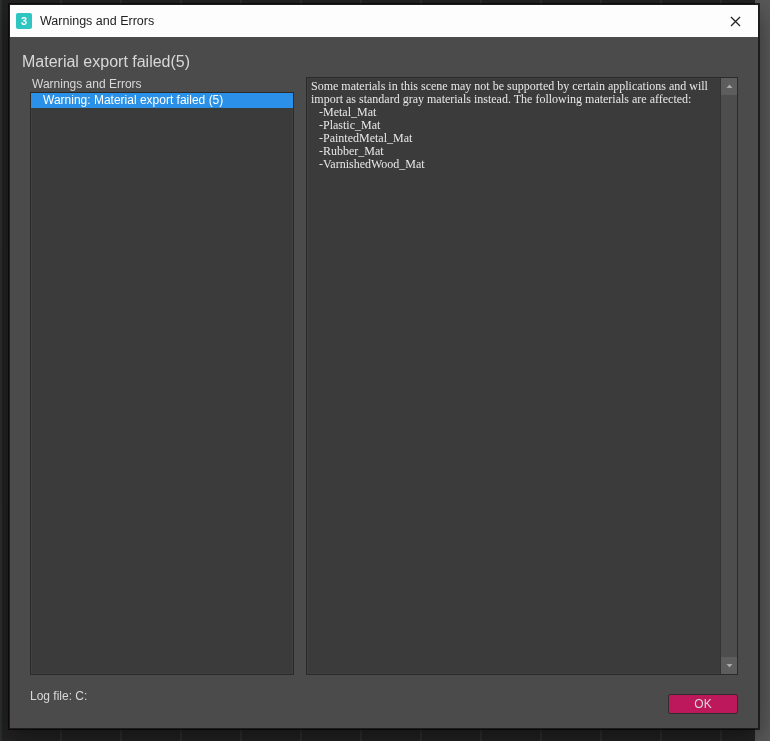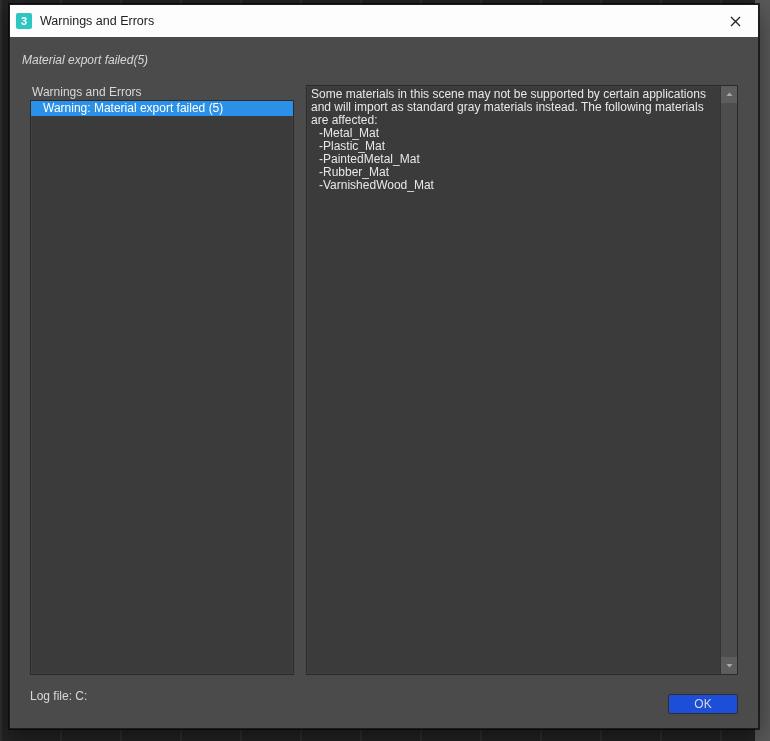--- a/index.html
+++ b/index.html
@@ -77,24 +77,23 @@
   .body {
     flex: 1;
     background: #4b4b4b;
     padding: 16px 10px 10px 10px;
     display: flex;
     flex-direction: column;
     color: #d8d8d8;
   }
 
   .subtitle {
-    font-size: 12px;
-    margin-bottom: 18px;
+    font-size: 16px;
+    margin-bottom: 6px;
     padding-left: 2px;
-    font-style: italic;
   }
 
   .panels {
     flex: 1;
     display: flex;
     gap: 12px;
     padding: 0 10px;
   }
   .panel {
     display: flex;
@@ -135,20 +134,21 @@
     display: flex;
   }
   .textbox-content {
     flex: 1;
     padding: 2px 4px 2px 4px;
     font-size: 12px;
     line-height: 13px;
     color: #e8e8e8;
     white-space: pre-wrap;
     word-wrap: break-word;
+    font-family: Liberation Serif, serif;
   }
   .mat-line { padding-left: 8px; }
 
   .vscroll {
     width: 17px;
     background: #4d4d4d;
     border-left: 1px solid #333;
     position: relative;
   }
   .vscroll .arrow {
@@ -183,21 +183,21 @@
     border-radius: 2px;
     margin-left: -2px;
   }
   .ok-row {
     display: flex;
     justify-content: flex-end;
     margin-top: -12px;
   }
   .ok-btn {
     width: 70px; height: 20px;
-    background: #1d4ed8;
+    background: #be185d;
     border: 1px solid #2e2e2e;
     color: #d8d8d8;
     font-size: 12px;
     display: flex; align-items: center; justify-content: center;
     border-radius: 2px;
   }
 </style>
 </head>
 <body>
 

